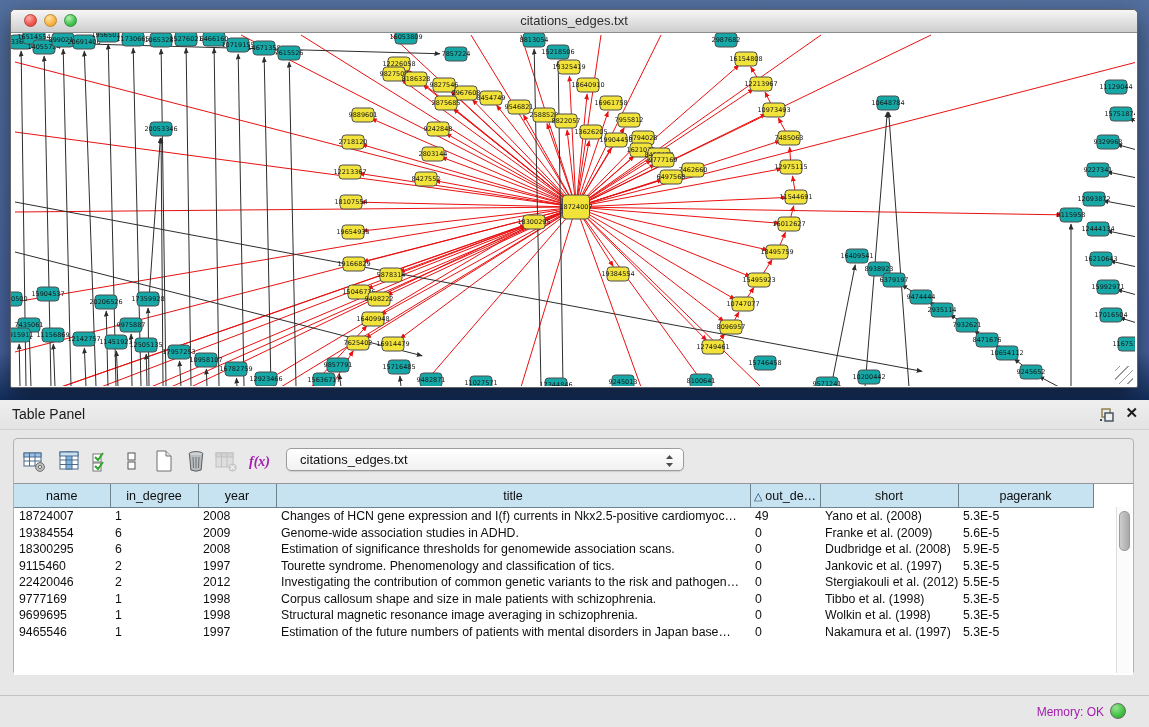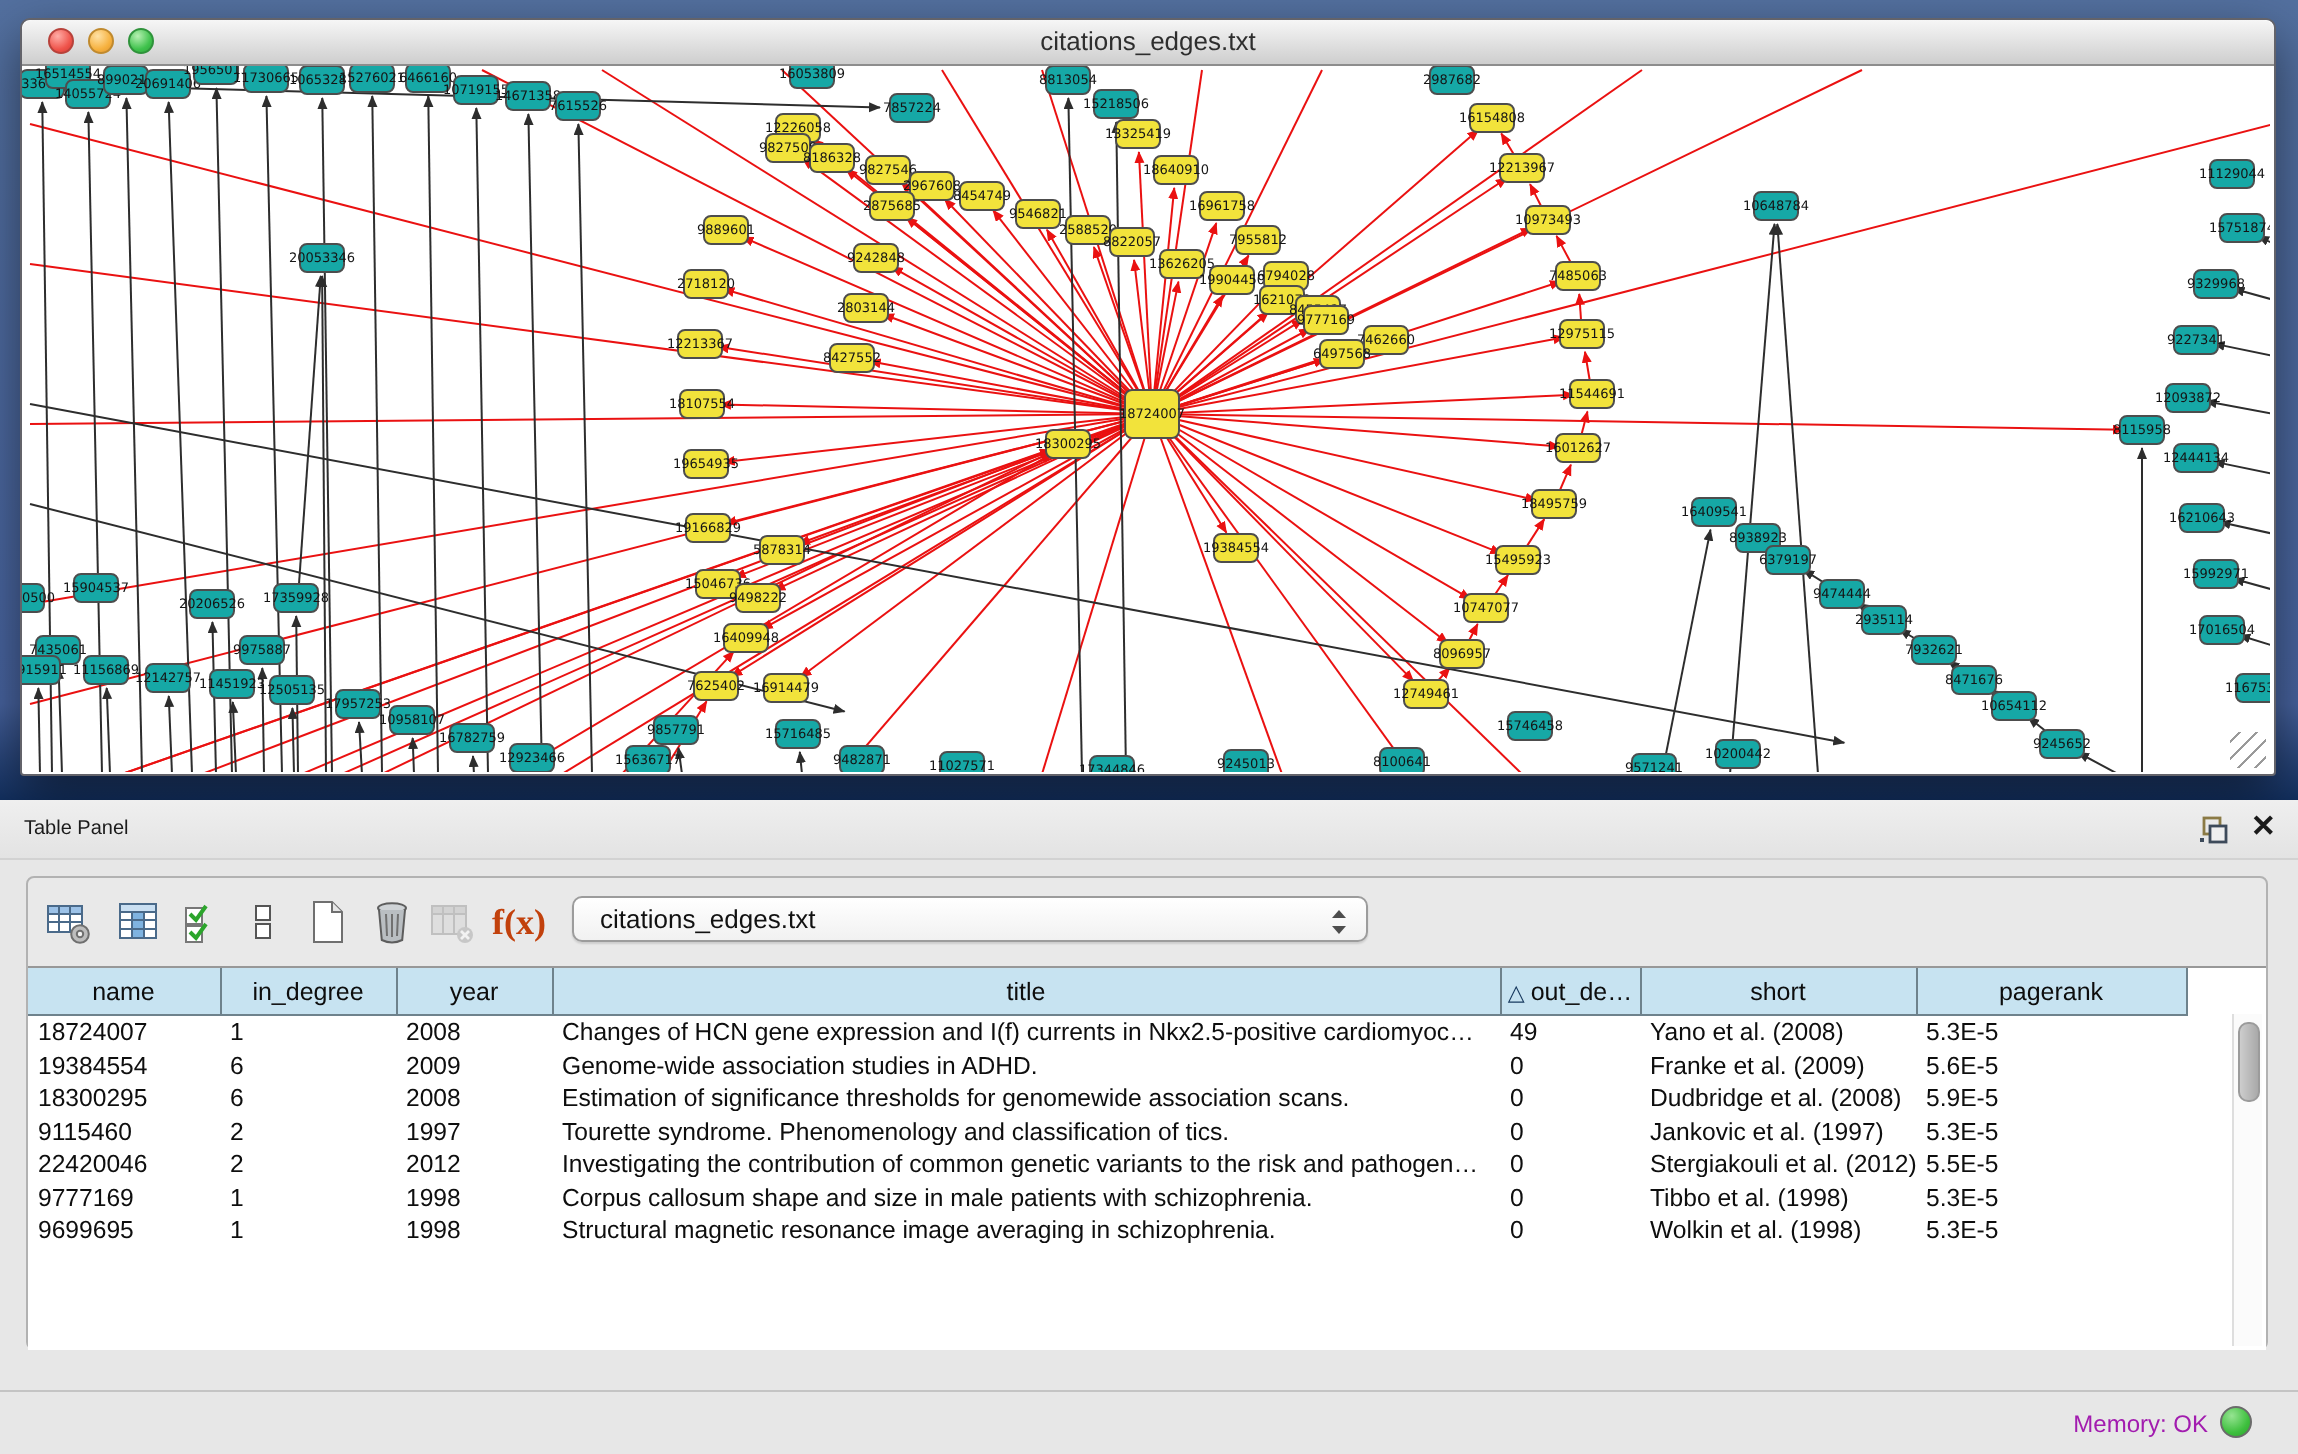--- a/index.html
+++ b/index.html
@@ -22,29 +22,29 @@
   .tl-grn{left:53px;background:radial-gradient(circle at 35% 28%,#b6f0b2,#3fc24c 62%,#2fa43c);border:1px solid #2f933b;}
   .canvas{position:absolute;left:0;top:23px;width:1124px;height:353px;background:#fff;overflow:hidden;}
   #graph-svg{position:absolute;left:0;top:0;}
   .grip{position:absolute;right:2px;bottom:2px;width:18px;height:18px;
     background:repeating-linear-gradient(135deg,transparent 0 3px,#9a9a9a 3px 4px,transparent 4px 6px);}
 
   
   .table-panel{position:absolute;left:0;top:400px;width:1149px;height:296px;background:#e7e7e7;}
   .panel-header{position:relative;height:29px;background:linear-gradient(#efefef,#e3e3e3);
     border-bottom:1px solid #d2d2d2;}
-  .panel-title{position:absolute;left:12px;top:0;line-height:29px;font-size:10px;color:#1b1b1b;}
+  .panel-title{position:absolute;left:12px;top:0;line-height:29px;font-size:14px;color:#1b1b1b;}
   .float-btn{position:absolute;right:34px;top:7px;width:16px;height:16px;cursor:pointer;}
   .close-btn{position:absolute;right:11px;top:4px;font-size:15px;font-weight:bold;color:#1a1a1a;cursor:pointer;}
   .panel-box{position:absolute;left:13px;top:38px;width:1121px;height:237px;
     border:1px solid #b2b2b2;border-radius:4px;background:#e9e9e9;box-sizing:border-box;}
   .toolbar{position:absolute;left:0;top:0;right:0;height:44px;}
   .tbtn{position:absolute;top:9px;width:27px;height:27px;text-align:center;cursor:pointer;}
   .tbtn svg{display:block;margin:0 auto;}
-  .fx{font-family:"Liberation Serif",serif;font-weight:bold;font-size:18px;line-height:27px;color:#c2410c;}
+  .fx{font-family:"Liberation Serif",serif;font-style:italic;font-weight:bold;font-size:14px;line-height:27px;color:#a21caf;}
   .combo{position:absolute;left:272px;top:9px;width:398px;height:23px;box-sizing:border-box;
     background:linear-gradient(#ffffff,#f1f1f1);border:1px solid #9c9c9c;border-radius:5px;
     font-size:13px;line-height:21px;padding-left:13px;color:#111;cursor:pointer;
     box-shadow:0 1px 1px rgba(0,0,0,.12);}
   .combo .updown{position:absolute;right:9px;top:4px;}
   .table-area{position:absolute;left:0;top:44px;width:1119px;height:191px;background:#fff;
     border-top:1px solid #989898;overflow:hidden;}
   table{border-collapse:collapse;table-layout:fixed;width:1079px;}
   thead th{height:21px;background:#c7e3f1;border-right:1px solid #6e828c;border-bottom:1px solid #6e828c;
     font-weight:normal;font-size:12.5px;color:#0d0d0d;overflow:hidden;white-space:nowrap;}
@@ -884,20 +884,29 @@
               </tr>
               <tr>
                 <td>9699695</td>
                 <td>1</td>
                 <td>1998</td>
                 <td>Structural magnetic resonance image averaging in schizophrenia.</td>
                 <td>0</td>
                 <td>Wolkin et al. (1998)</td>
                 <td>5.3E-5</td>
               </tr>
+              <tr>
+                <td>9465546</td>
+                <td>1</td>
+                <td>1997</td>
+                <td>Estimation of the future numbers of patients with mental disorders in Japan base…</td>
+                <td>0</td>
+                <td>Nakamura et al. (1997)</td>
+                <td>5.3E-5</td>
+              </tr>
             </tbody>
         </table>
         <div class="vscroll">
           <div class="vthumb"></div>
         </div>
       </div>
 
       <div class="tabs" id="tabs">
           <span class="tab active">Node Table</span>
           <span class="tab">Edge Table</span>

